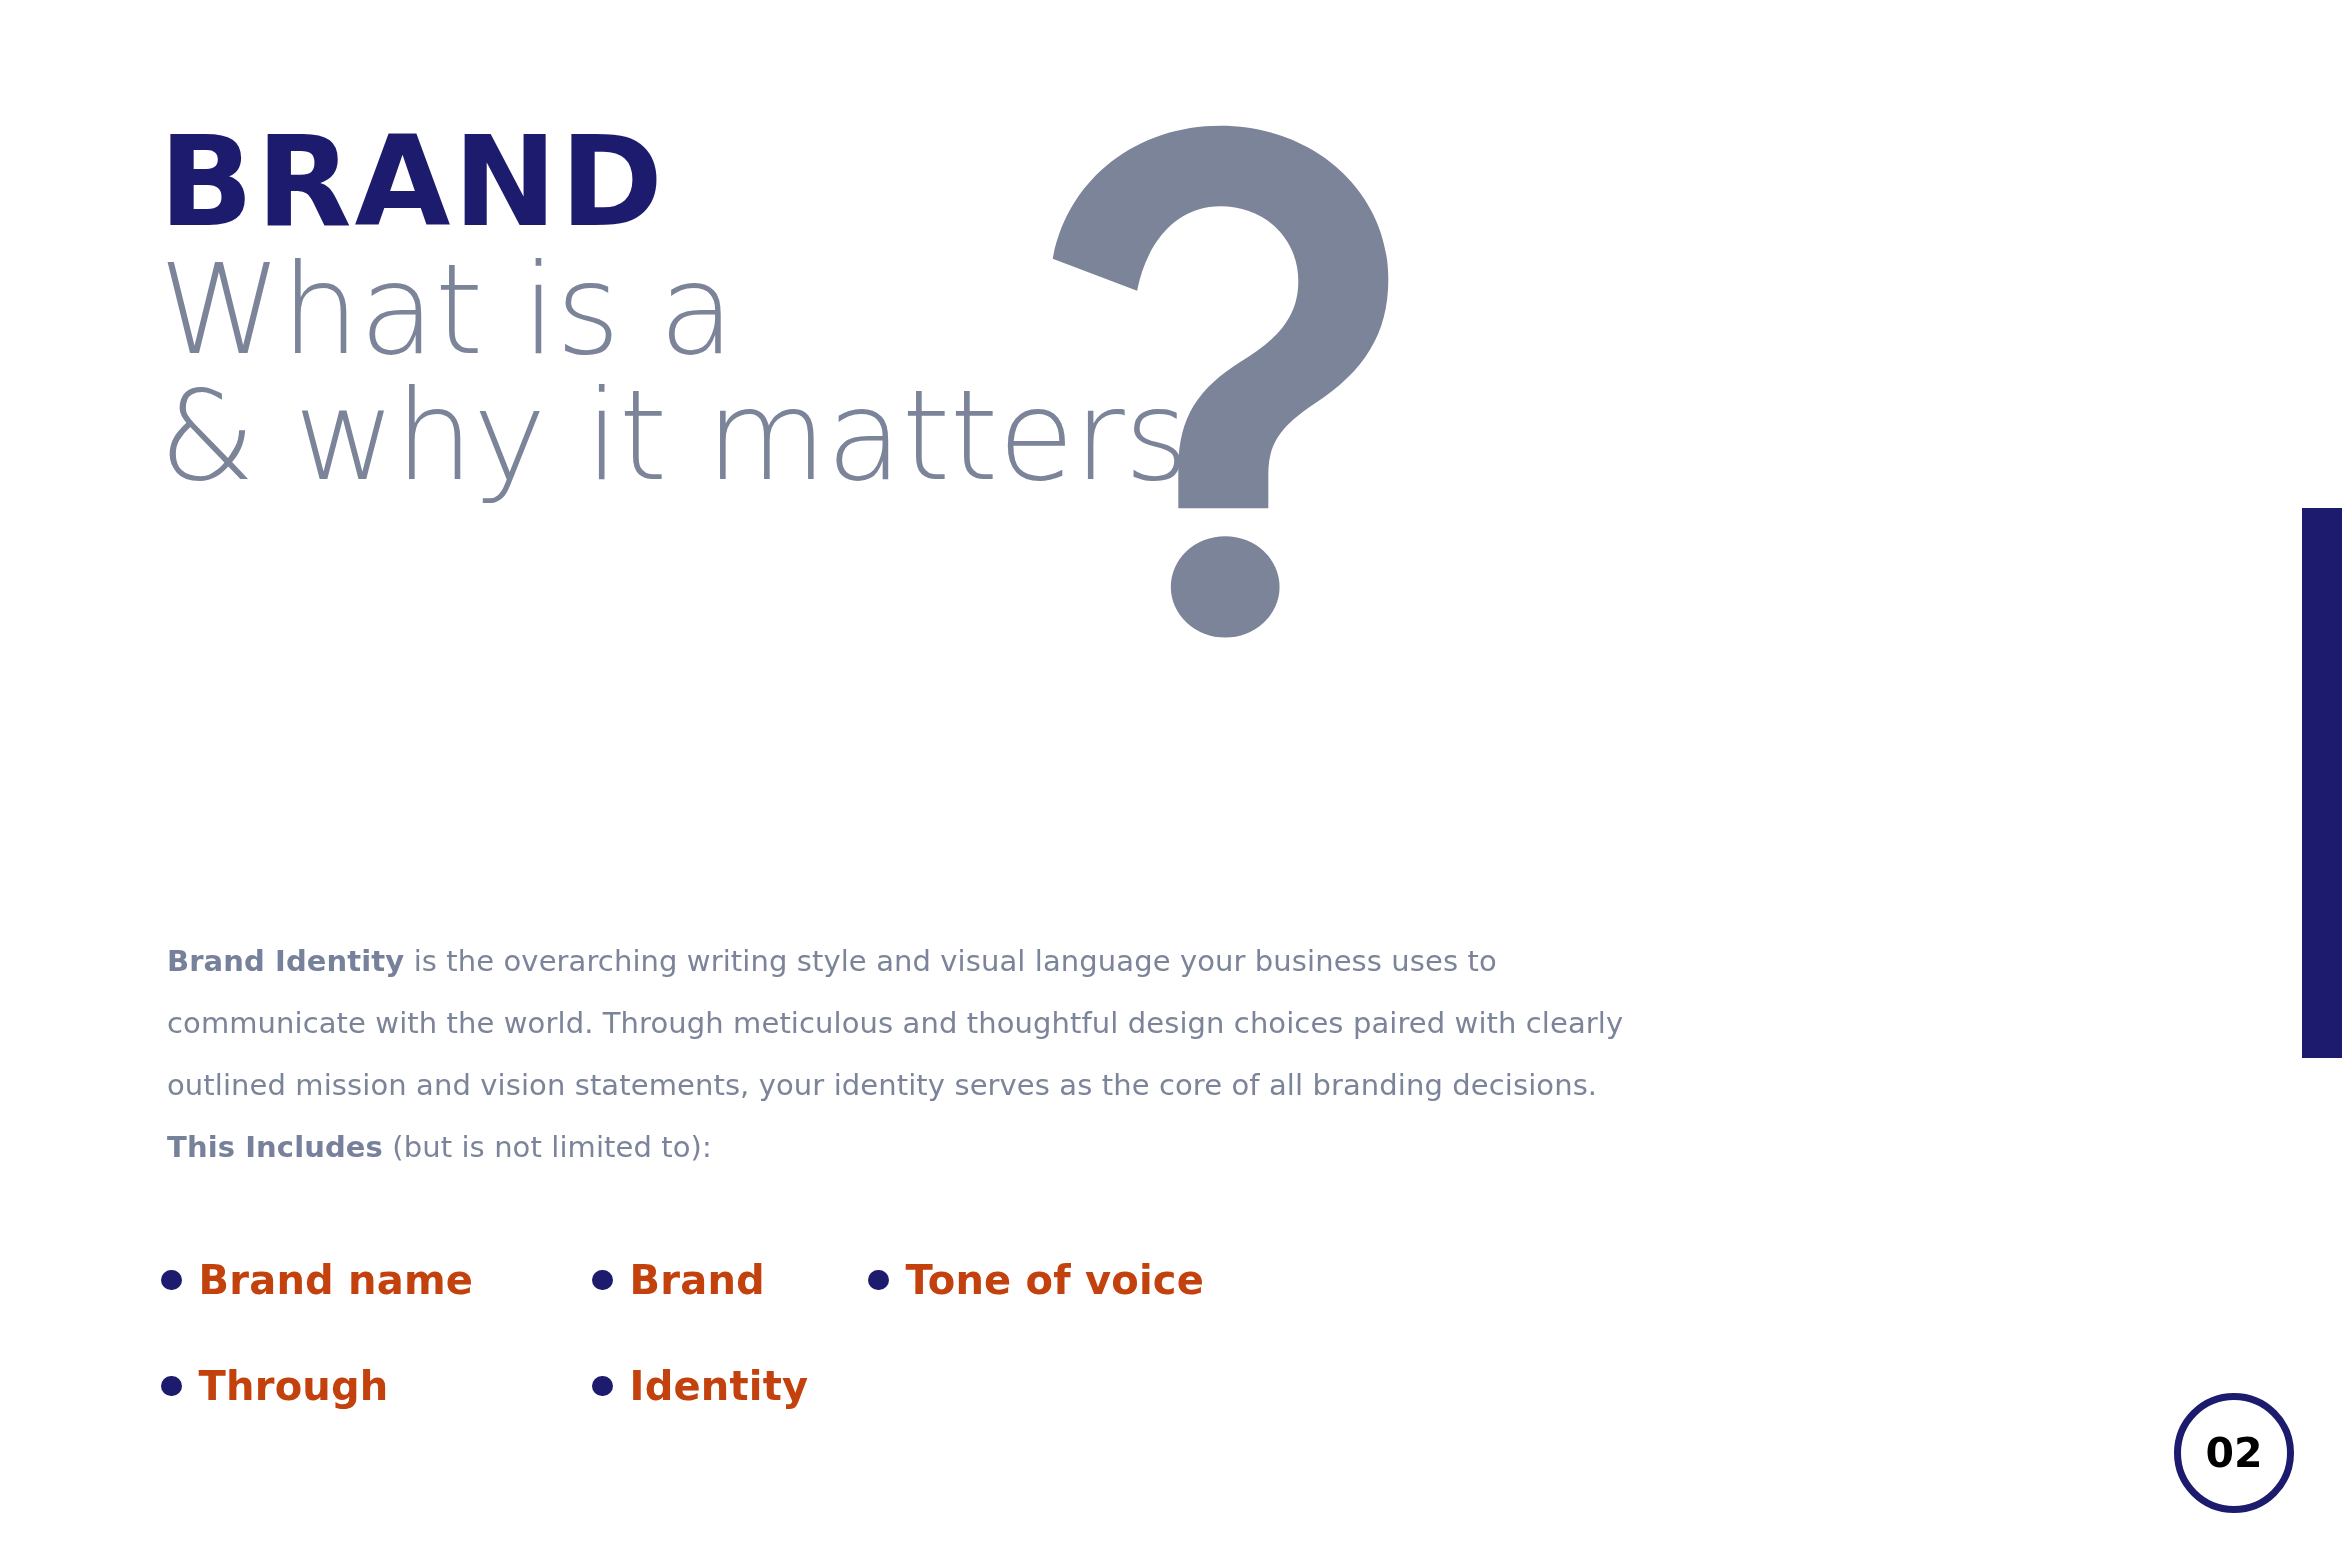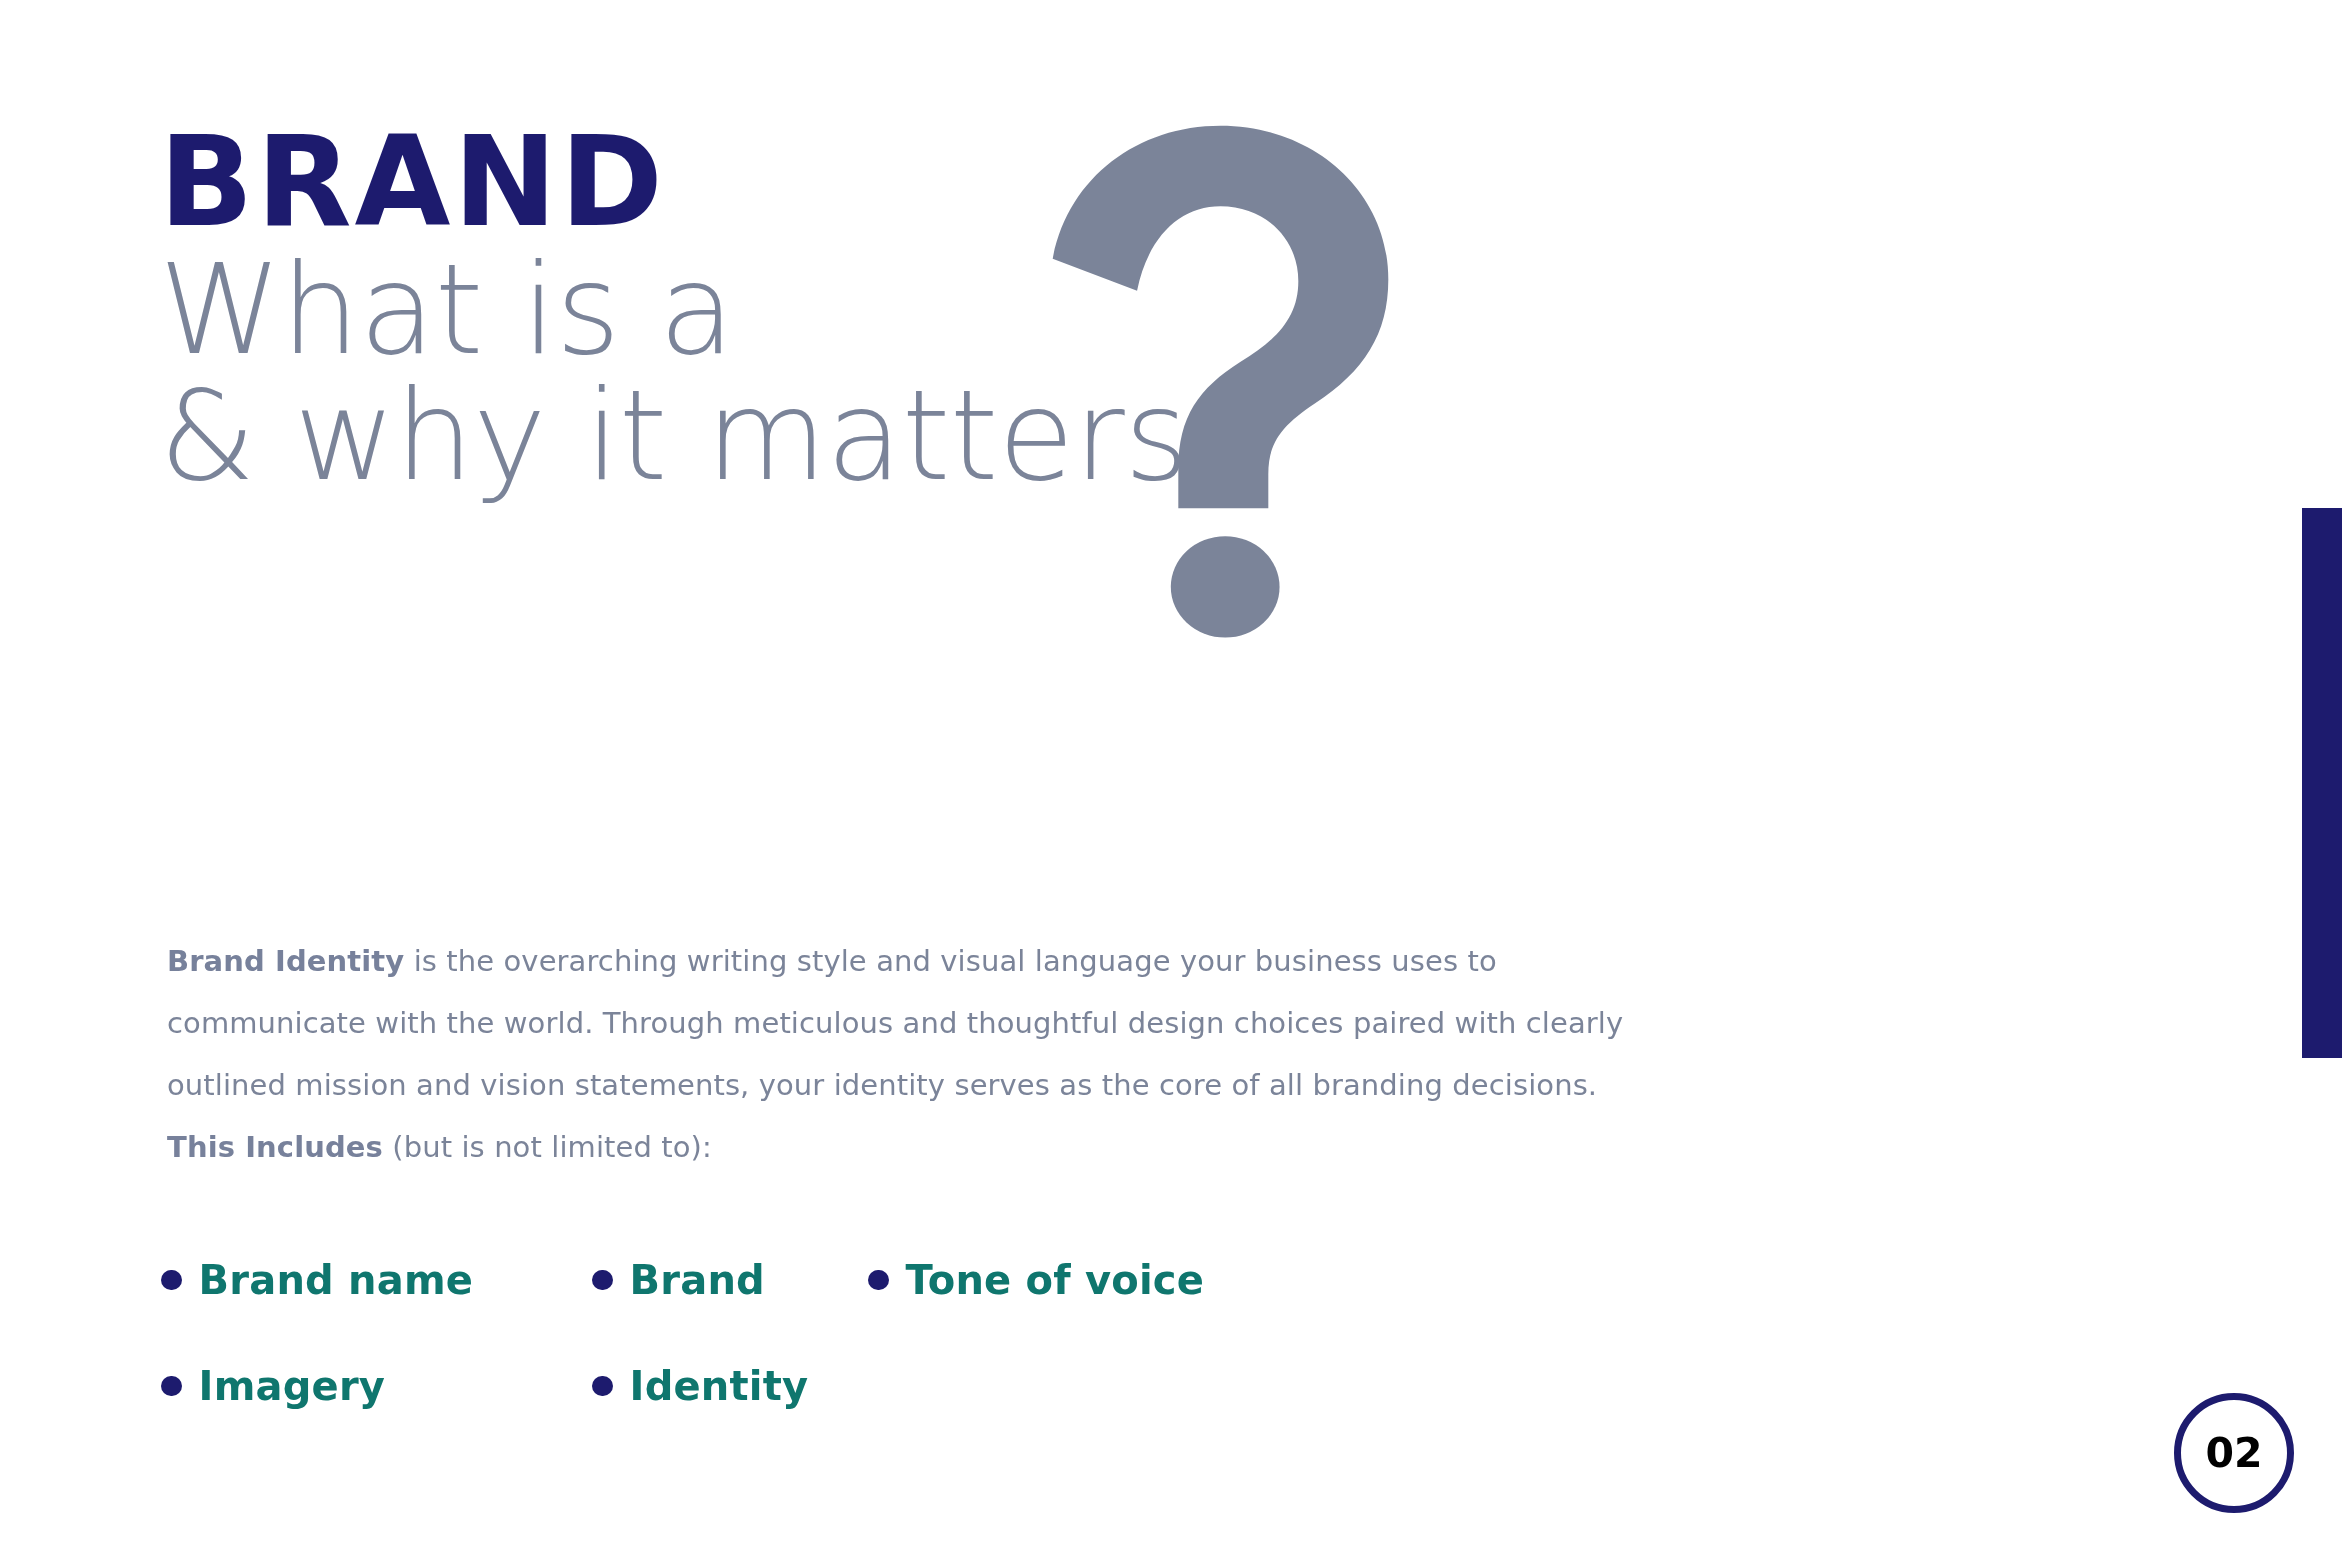--- a/index.html
+++ b/index.html
@@ -109,21 +109,21 @@
     width: 20.6px;
     height: 20.6px;
     border-radius: 50%;
     background: #1d1b6e;
     flex: 0 0 auto;
   }
   .bullet .lbl {
     font-family: "DejaVu Sans", sans-serif;
     font-weight: 700;
     font-size: 40px;
-    color: #0f766e;
+    color: #c2410c;
     white-space: nowrap;
     letter-spacing: 0.2px;
   }
 
   
   .page-badge {
     position: absolute;
     left: 2174px;
     top: 1393px;
     width: 120px;
@@ -191,21 +191,21 @@
     <div class="bullet">
       <span class="dot"></span>
       <span class="lbl">Brand</span>
     </div>
     <div class="bullet">
       <span class="dot"></span>
       <span class="lbl">Tone of voice</span>
     </div>
     <div class="bullet">
       <span class="dot"></span>
-      <span class="lbl">Imagery</span>
+      <span class="lbl">Through</span>
     </div>
     <div class="bullet">
       <span class="dot"></span>
       <span class="lbl">Identity</span>
     </div>
   </div>
 
   <div class="page-badge">
     <span class="ring"></span>
     <span class="num">02</span>

